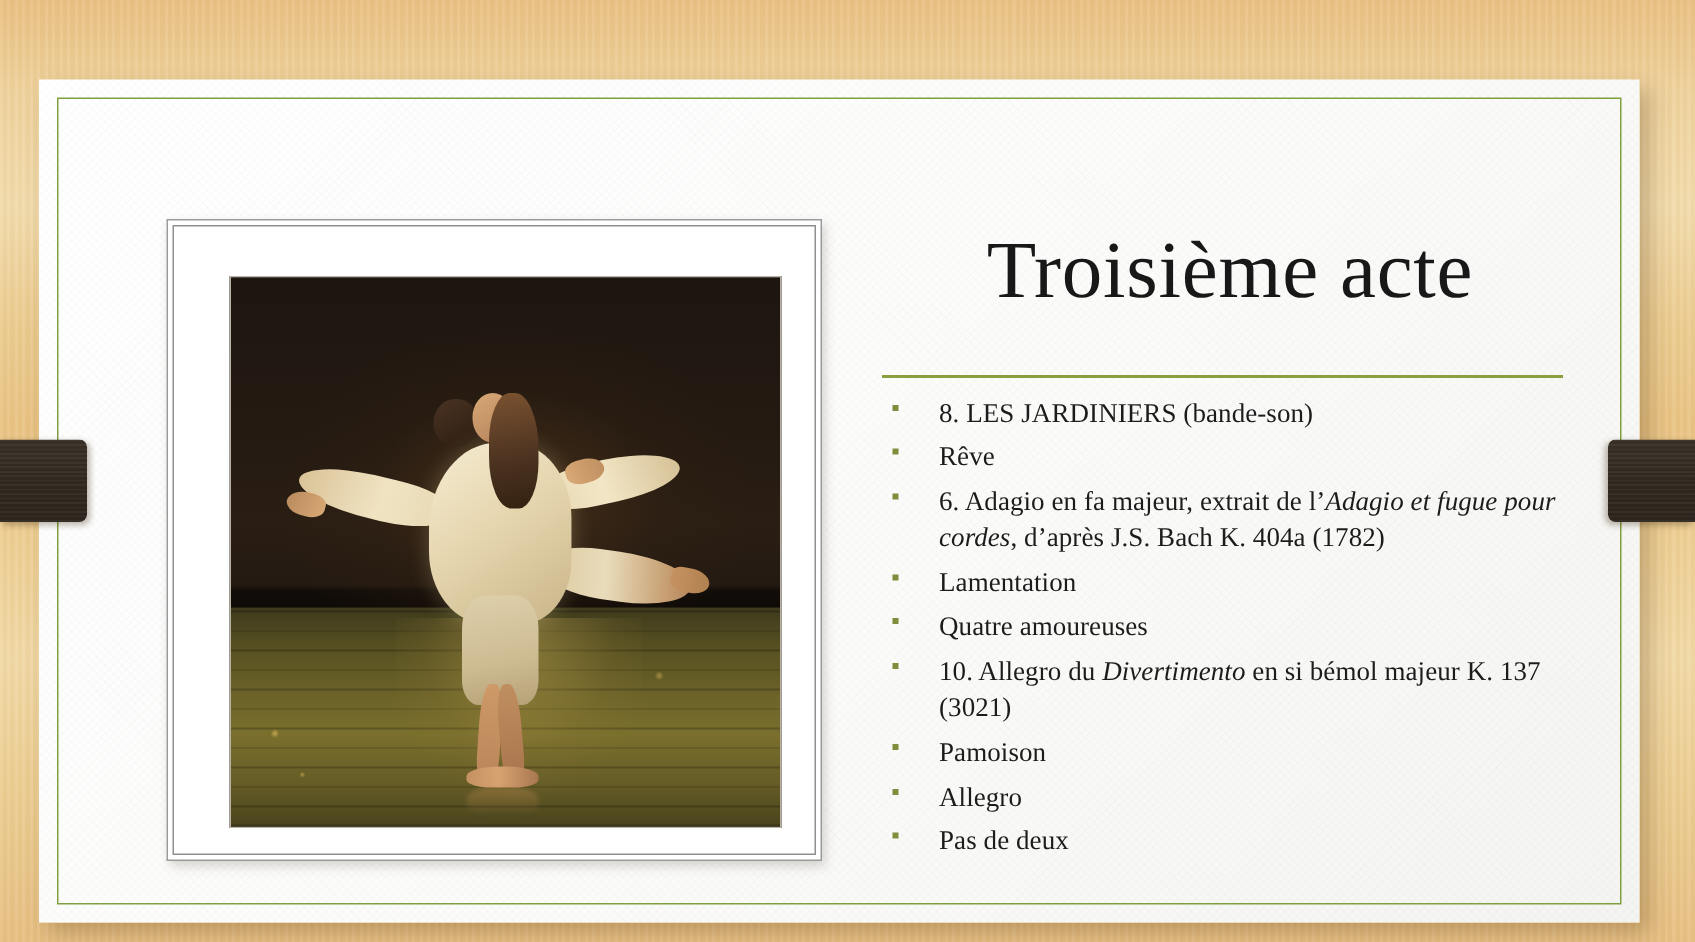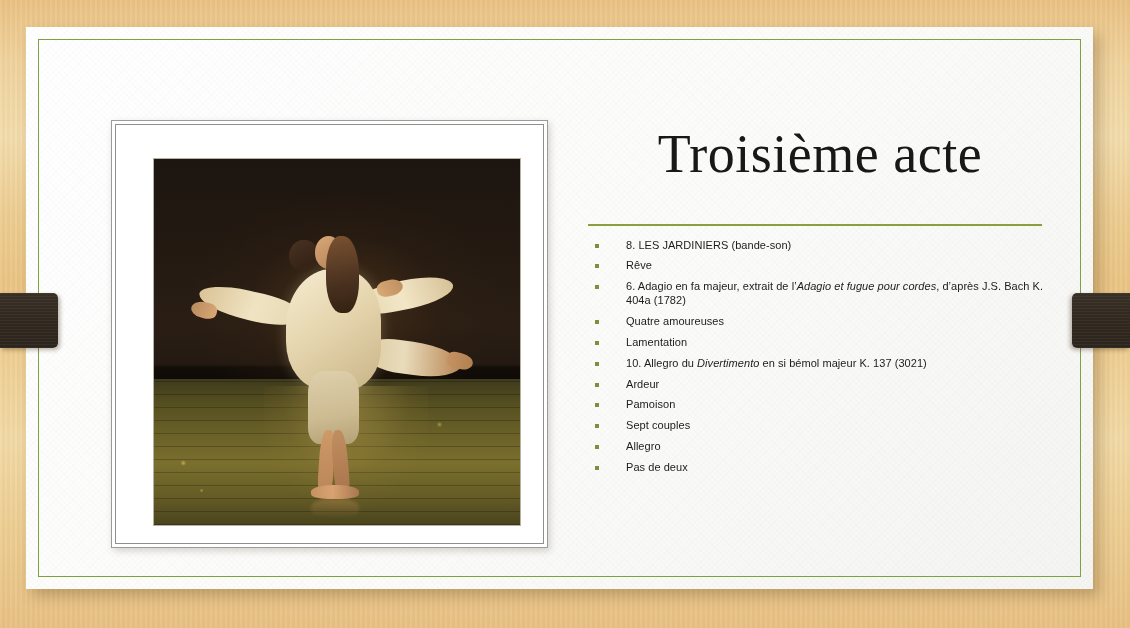--- a/index.html
+++ b/index.html
@@ -33,21 +33,21 @@
         #e9c485 45%,
         #eed096 58%,
         #f1d9a6 70%,
         #ecce93 84%,
         #e7c084 100%);
   }
 
   
   #slide {
     position: absolute;
-    left: 26px; top: 27px;
+    left: 26px; top: 53px;
     width: 1067px; height: 562px;
     background:
       repeating-linear-gradient(45deg,
         rgba(0,0,0,0.012) 0px,
         rgba(0,0,0,0.012) 1px,
         rgba(255,255,255,0) 1px,
         rgba(255,255,255,0) 4px),
       repeating-linear-gradient(-45deg,
         rgba(0,0,0,0.012) 0px,
         rgba(0,0,0,0.012) 1px,
@@ -300,22 +300,22 @@
 
   #bullet-list {
     list-style: none;
     margin: 12px 0 0 0;
     padding: 0;
   }
   .bullet-item {
     position: relative;
     padding-left: 38px;
     margin: 0 0 6.5px 6px;
-    font-family: Liberation Sans, sans-serif;
-    font-size: 11px;
+    font-family: Liberation Serif, serif;
+    font-size: 18px;
     line-height: 1.30;
     color: #1c1c1c;
     letter-spacing: 0.05px;
   }
   .bullet-item::before {
     content: "";
     position: absolute;
     left: 7px; top: 6px;
     width: 4px; height: 4px;
     background: #7f8e3c;
@@ -358,26 +358,24 @@
     </div>
   </div>
 
   <div id="content-col">
     <h1 id="slide-title">Troisième acte</h1>
     <div id="title-divider"></div>
     <ul id="bullet-list">
         <li class="bullet-item"><span>8. LES JARDINIERS (bande-son)</span></li>
         <li class="bullet-item"><span>Rêve</span></li>
         <li class="bullet-item"><span>6. Adagio en fa majeur, extrait de l’</span><i>Adagio et fugue pour cordes</i><span>, d’après J.S. Bach K. 404a (1782)</span></li>
+        <li class="bullet-item"><span>Lamentation</span></li>
         <li class="bullet-item"><span>Quatre amoureuses</span></li>
-        <li class="bullet-item"><span>Lamentation</span></li>
         <li class="bullet-item"><span>10. Allegro du </span><i>Divertimento</i><span> en si bémol majeur K. 137 (3021)</span></li>
-        <li class="bullet-item"><span>Ardeur</span></li>
         <li class="bullet-item"><span>Pamoison</span></li>
-        <li class="bullet-item"><span>Sept couples</span></li>
         <li class="bullet-item"><span>Allegro</span></li>
         <li class="bullet-item"><span>Pas de deux</span></li>
       </ul>
   </div>
 </div>
 
 <div class="ribbon" id="ribbon-left"></div>
 <div class="ribbon" id="ribbon-right"></div>
 
 </body></html>

